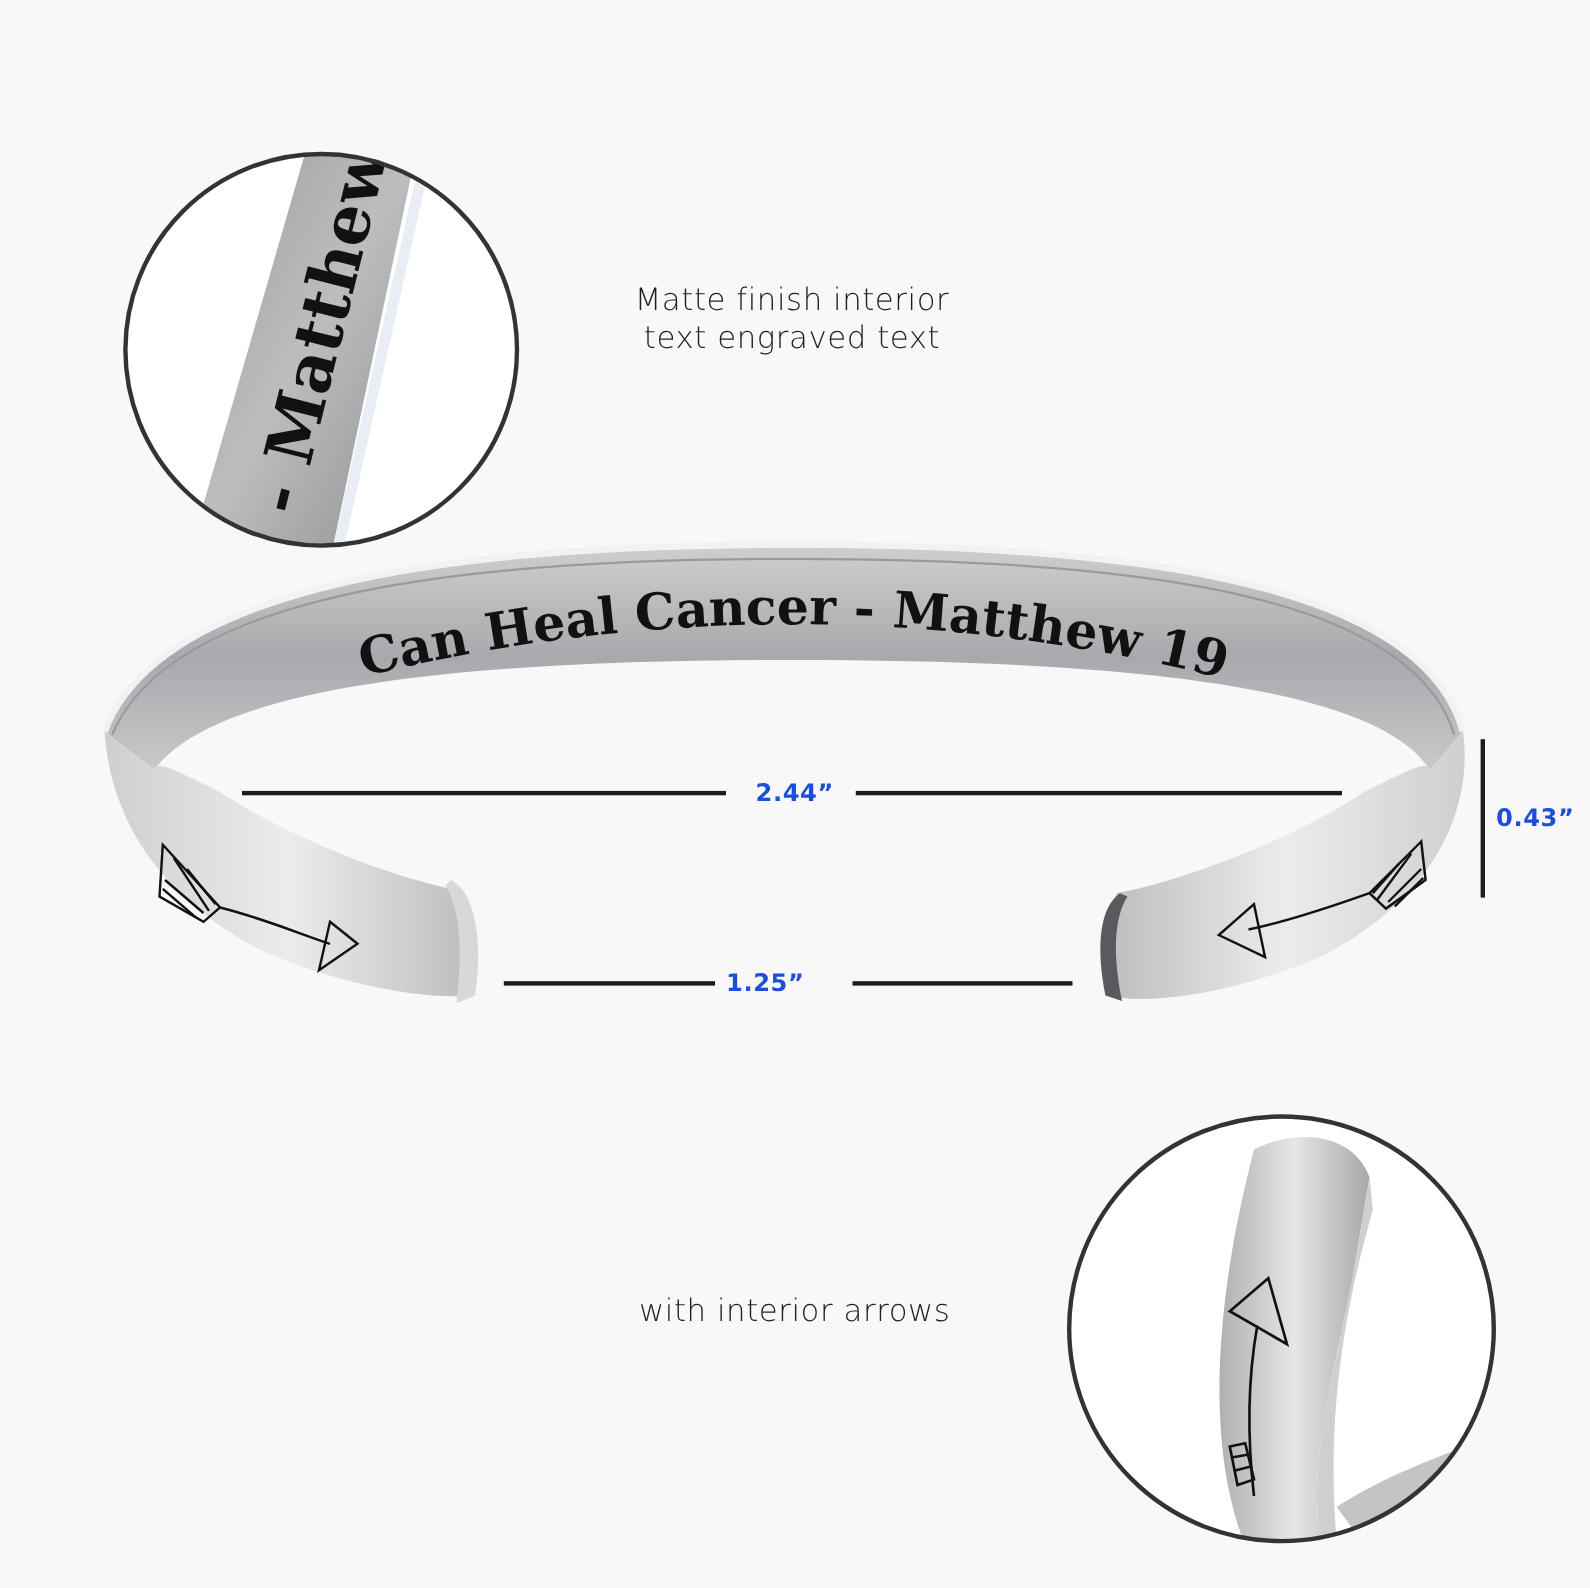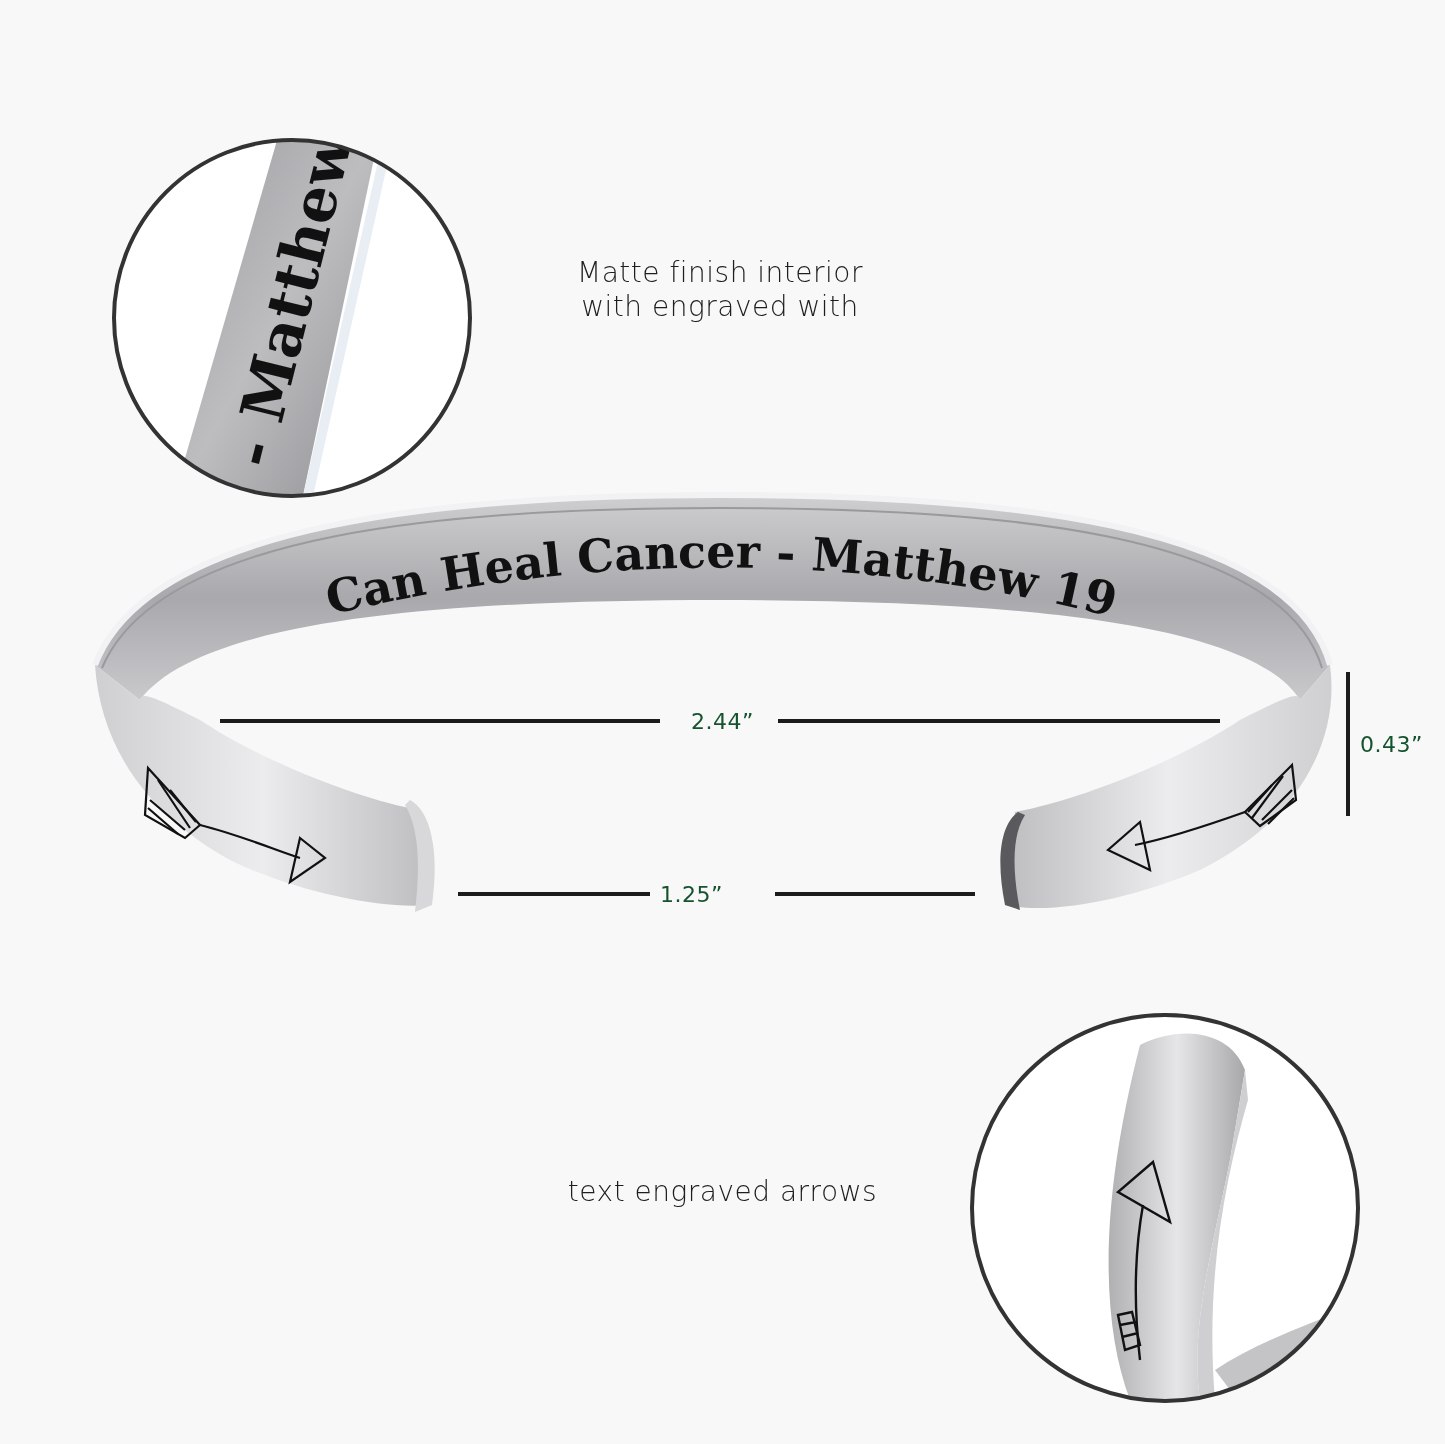--- a/index.html
+++ b/index.html
@@ -1,18 +1,18 @@
 <!DOCTYPE html>
 <html><head>
 <meta charset="utf-8">
 <style>
   html, body { margin:0; padding:0; background:#f8f8f8; }
   #canvas { position:relative; width:1445px; height:1444px; background:#f8f8f8; overflow:hidden; font-family:"DejaVu Sans", sans-serif; }
   .label { position:absolute; color:#1e1e1e; font-size:28px; line-height:34px; text-align:center; letter-spacing:0.5px; font-weight:300; }
-  .dim { position:absolute; color:#14532d; font-size:22px; line-height:26px; letter-spacing:0.5px; font-weight:400; }
+  .dim { position:absolute; color:#1d4ed8; font-size:22px; line-height:26px; letter-spacing:0.5px; font-weight:700; }
   .line { position:absolute; background:#1c1c1c; }
   svg { position:absolute; left:0; top:0; }
   .engr { font-family:"DejaVu Serif", serif; font-weight:bold; fill:#111; }
 </style>
 </head>
 <body>
 
 <div id="canvas">
 
   <svg width="1445" height="1444" viewBox="0 0 1445 1444">
@@ -100,24 +100,24 @@
         <path d="M 1143 1205 C 1135 1250, 1133 1300, 1140 1360"></path>
         <path d="M 1153 1162 L 1118 1192 L 1170 1222 Z"></path>
         <path d="M 1118 1315 L 1132 1312 L 1140 1345 L 1125 1350 Z M 1120 1325 L 1136 1322 M 1122 1337 L 1138 1333"></path>
       </g>
     </g>
     <circle cx="1165" cy="1208" r="193" fill="none" stroke="#333" stroke-width="4"></circle>
   </svg>
 
   <div class="label" style="left:535px; top:256px; width:370px;">
     <div>Matte finish interior</div>
-    <div>with engraved with</div>
+    <div>text engraved text</div>
   </div>
   <div class="label" style="left:520px; top:1175px; width:405px;">
-    <div>text engraved arrows</div>
+    <div>with interior arrows</div>
   </div>
 
   <div class="line" style="left:220px; top:719px; width:440px; height:4px;"></div>
   <div class="dim" style="left:665px; top:709px; width:115px; text-align:center;">2.44”</div>
   <div class="line" style="left:778px; top:719px; width:442px; height:4px;"></div>
 
   <div class="line" style="left:458px; top:892px; width:192px; height:4px;"></div>
   <div class="dim" style="left:660px; top:882px; width:110px; text-align:left;">1.25”</div>
   <div class="line" style="left:775px; top:892px; width:200px; height:4px;"></div>
 

